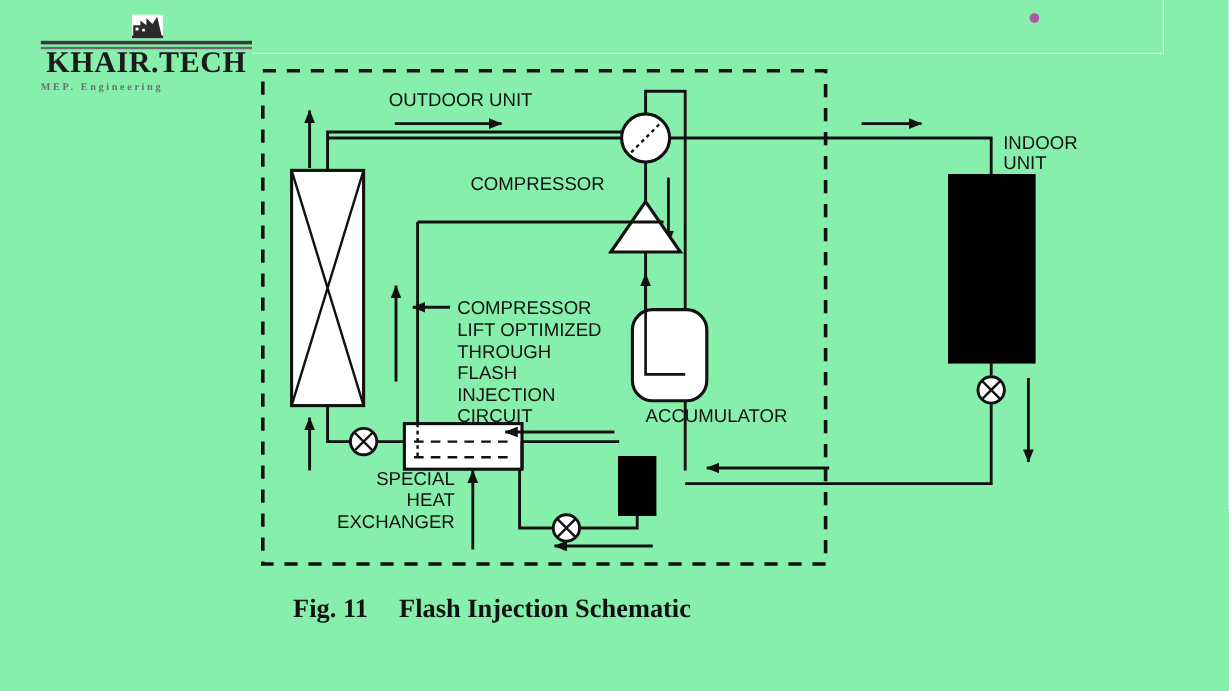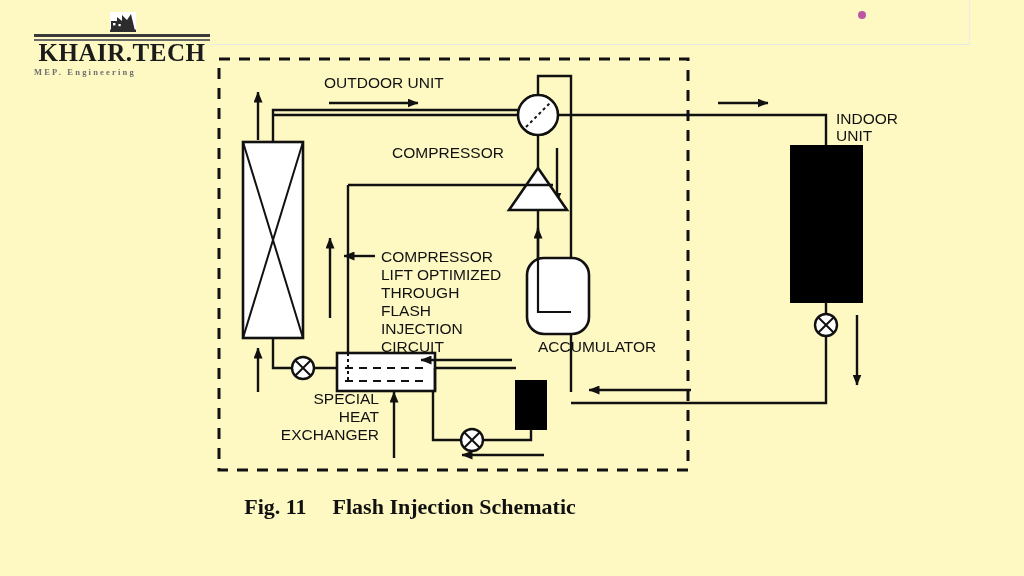--- a/index.html
+++ b/index.html
@@ -14,21 +14,21 @@
     overflow: hidden;
     font-family: "Liberation Sans", sans-serif;
   }
 
   
   #page {
     position: absolute;
     left: 0; top: 0;
     width: 1024px;
     height: 576px;
-    background: #fef9c3;
+    background: #86efac;
   }
 
   
   #top-rule {
     position: absolute;
     left: 210px;
     top: 44px;
     width: 760px;
     height: 1px;
     background: #e8e8e8;

